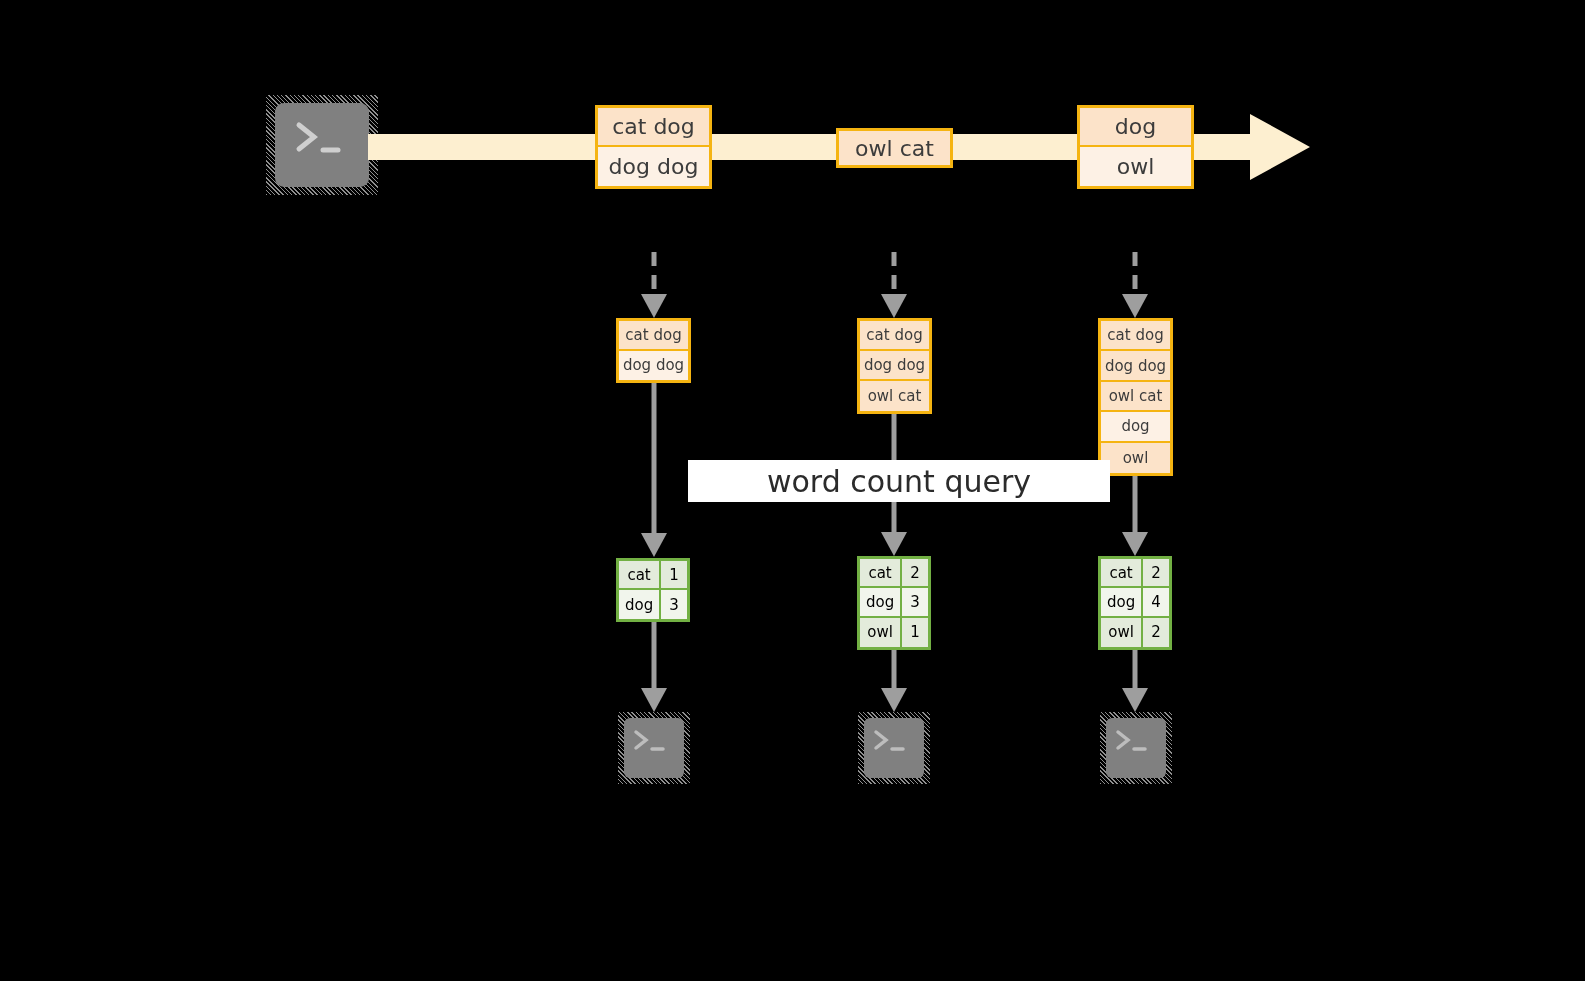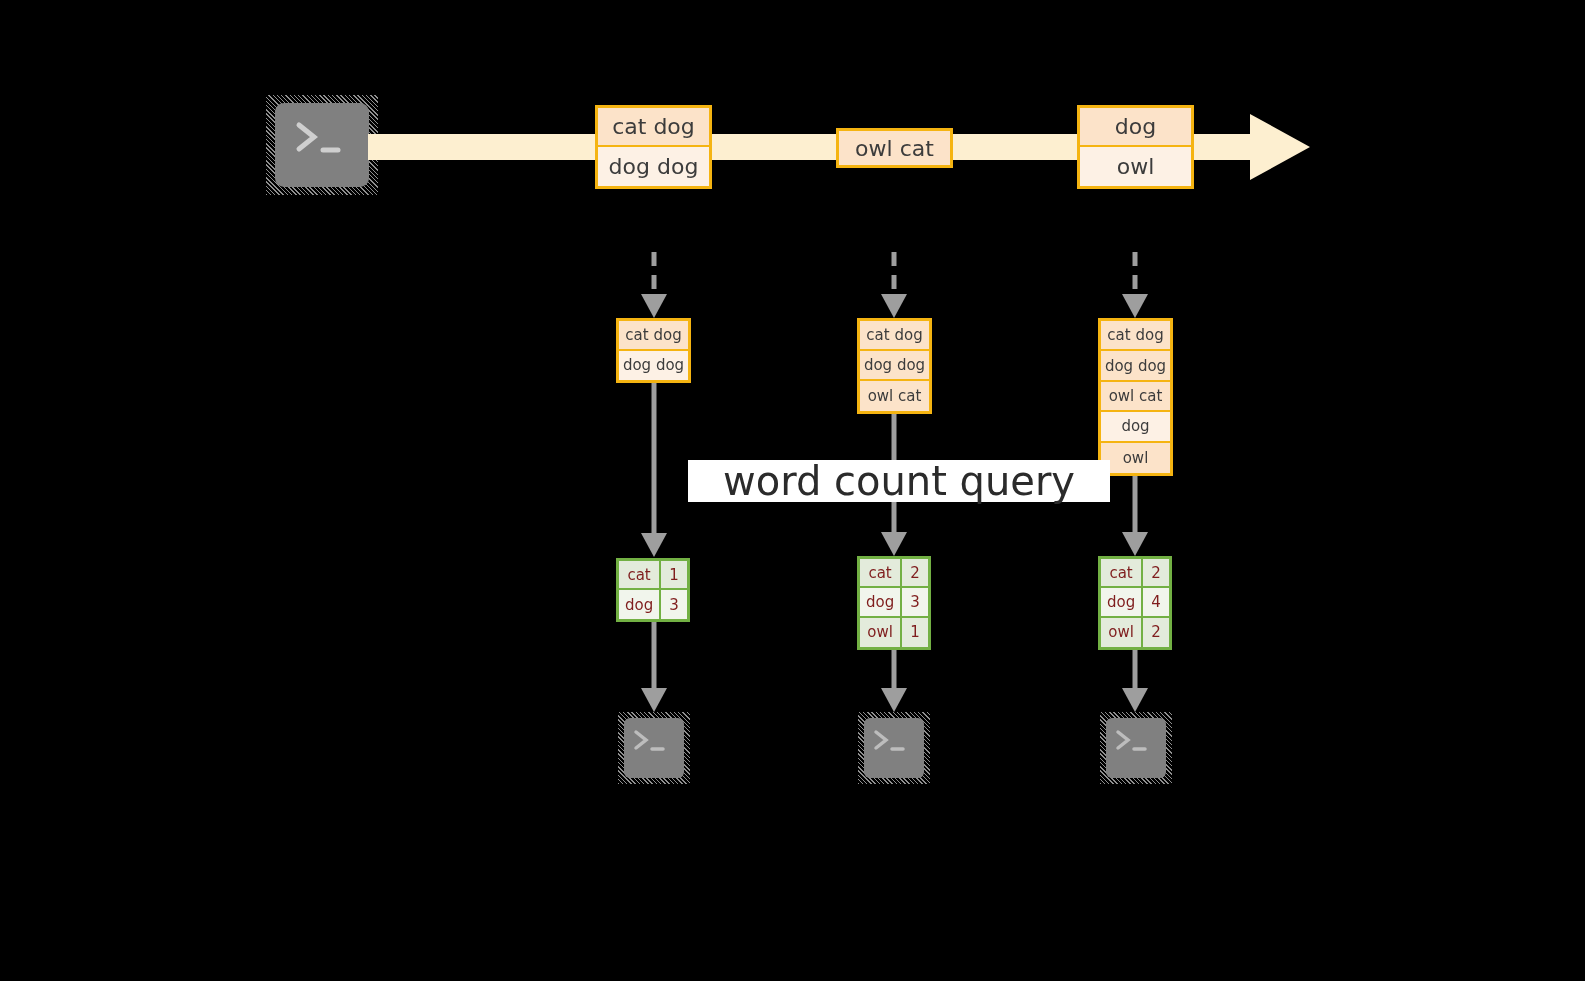--- a/index.html
+++ b/index.html
@@ -79,21 +79,21 @@
     display: flex;
     box-sizing: border-box;
     border-bottom: 2px solid #72B043;
   }
   .counts .crow:last-child { border-bottom: none; }
   .counts .cword,
   .counts .cnum {
     box-sizing: border-box;
     display: flex;
     align-items: center;
-    color: #7f1d1d;
+    color: #000000;
     white-space: nowrap;
   }
   .counts .cword {
     justify-content: center;
     border-right: 2px solid #72B043;
   }
   .counts .cnum { justify-content: center; }
   .counts .crow.shade0 .cword,
   .counts .crow.shade0 .cnum { background: #E3EBDB; }
   .counts .crow.shade1 .cword,
@@ -278,15 +278,15 @@
     <div class="hatch"></div>
     <div class="plate" style="left:6px; top:6px; right:6px; bottom:6px;"></div>
     <svg style="left:0; top:0;" width="72" height="72" viewBox="0 0 72 72">
       <g stroke="#BDBDBD" stroke-width="3.5" fill="none" stroke-linecap="round">
         <polyline points="18,20 28,28 18,36"></polyline>
         <line x1="34" y1="37" x2="45" y2="37"></line>
       </g>
     </svg>
   </div>
 
-  <div class="query-band" style="left:688px; top:460px; width:422px; height:42px; font-size:40px;">word count query</div>
+  <div class="query-band" style="left:688px; top:460px; width:422px; height:42px; font-size:30px;">word count query</div>
 
 </div>
 
 </body></html>

